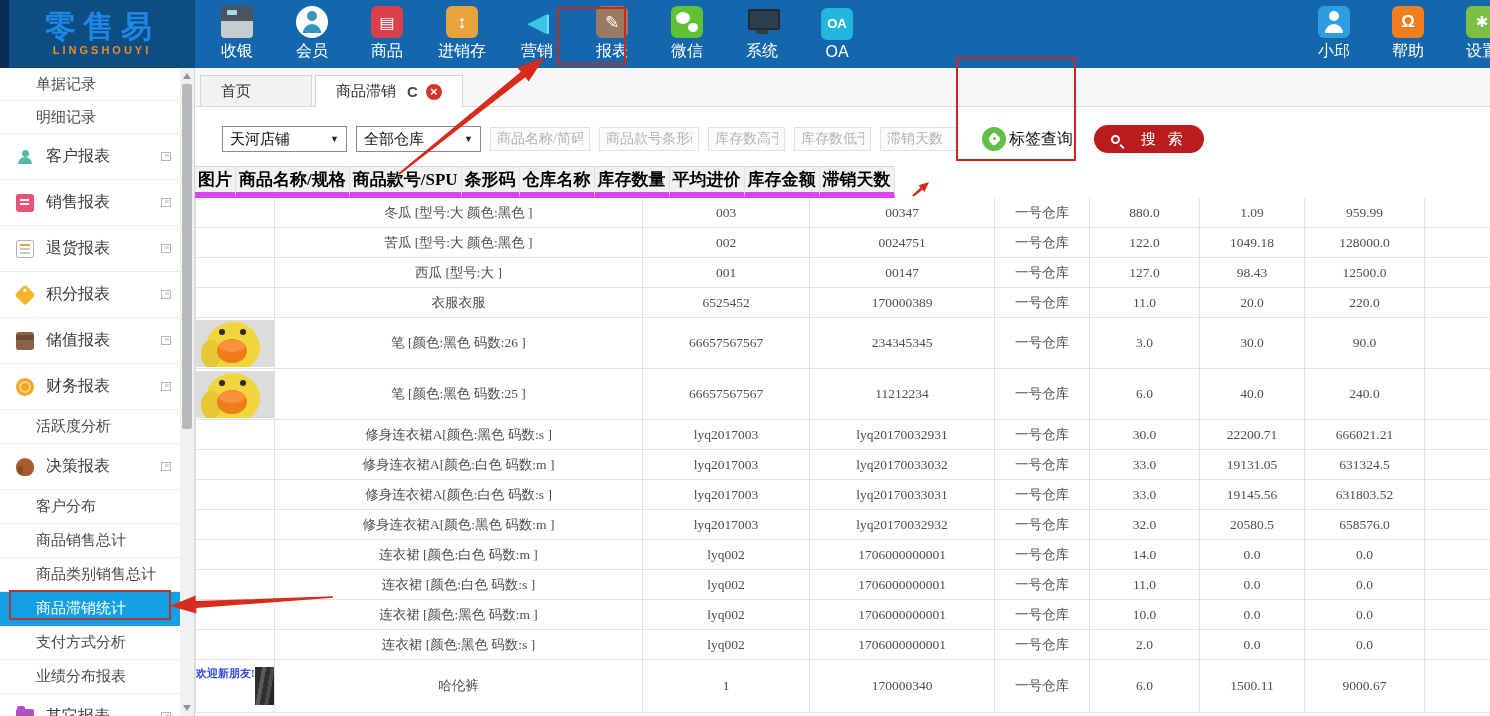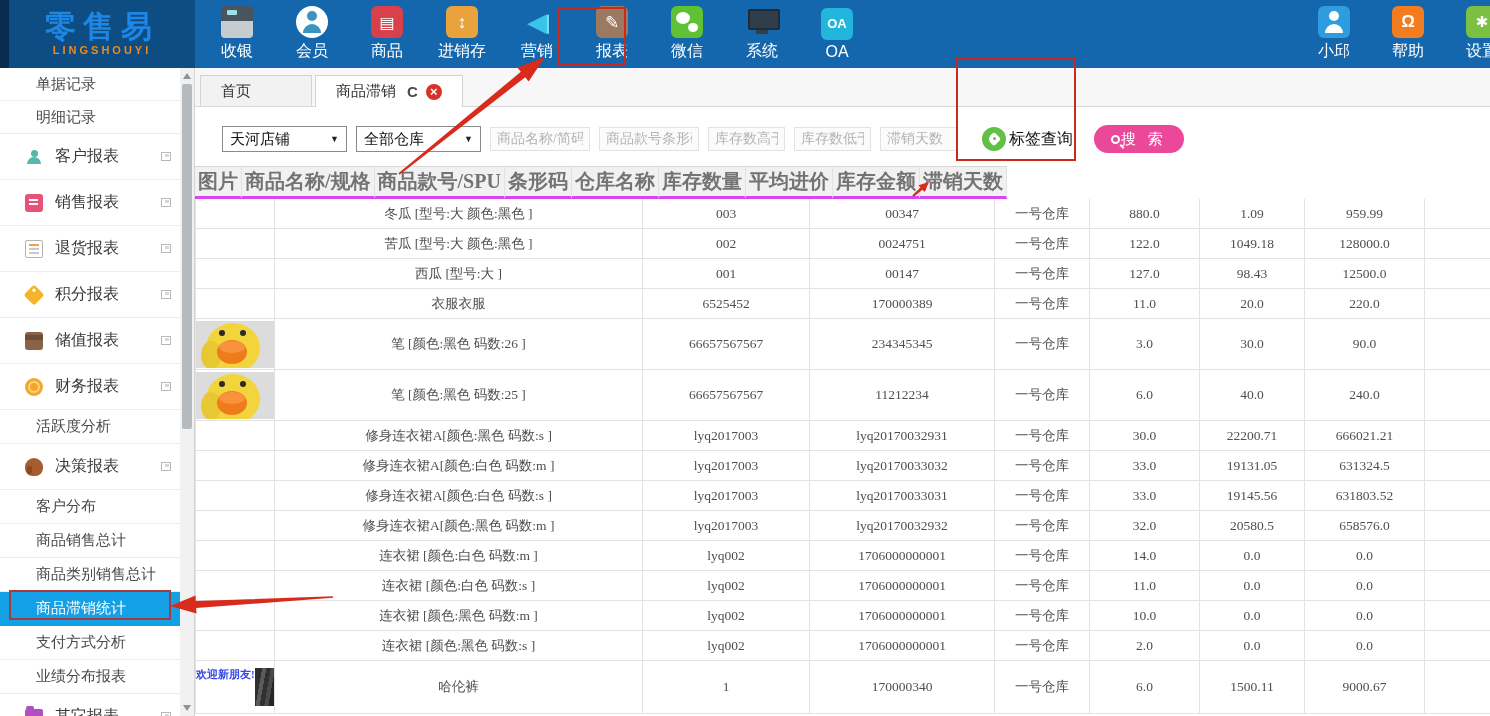--- a/index.html
+++ b/index.html
@@ -47,21 +47,21 @@
   .help-icon::before{content:"Ω";font-weight:bold;font-size:17px;}
   .settings-icon{background:#7cc043;}
   .settings-icon::before{content:"✱";font-size:15px;}
   
   .body{display:flex;height:648px;}
   .sidebar{width:195px;flex:none;position:relative;border-right:1px solid #d5d5d5;background:#fff;
            font-family:"Liberation Serif","DejaVu Serif",serif;}
   .side-list{width:181px;overflow:hidden;height:100%;}
   .side-item{display:flex;align-items:center;height:34px;padding:0 10px 0 36px;border-bottom:1px solid #ececec;
              font-size:15px;color:#4a4a4a;cursor:pointer;gap:12px;}
-  .side-item.group{height:46px;padding-left:25px;font-size:16px;color:#3a3a3a;}
+  .side-item.group{height:46px;padding-left:16px;font-size:16px;color:#3a3a3a;}
   .side-item.top{height:33px;}
   .side-item.active{background:#14a0e6;color:#fff;border-color:#14a0e6;}
   .side-label{white-space:nowrap;}
   .expand{width:10px;height:9px;border:1px solid #b8b8b8;background:#fff;margin-left:auto;position:relative;flex:none;}
   .expand::after{content:"";position:absolute;right:1px;top:1px;width:4px;height:3px;background:#d8d8d8;}
   
   .sicon{width:18px;height:18px;position:relative;flex:none;}
   .customer-icon{color:#54b8ab;}
   .customer-icon::before{content:"";position:absolute;width:7px;height:7px;border-radius:50%;background:currentColor;top:2px;left:6px;}
   .customer-icon::after{content:"";position:absolute;width:14px;height:7px;border-radius:7px 7px 0 0;background:currentColor;bottom:2px;left:2px;}
@@ -100,35 +100,35 @@
            justify-content:space-between;padding:0 7px;font-size:15px;color:#111;cursor:pointer;flex:none;}
   .fselect .arr{font-size:9px;color:#222;}
   .finput{height:24px;border:1px solid #e2e2e2;background:#fbfbfb;padding:0 6px;font-size:14px;color:#333;
           font-family:"Liberation Serif","DejaVu Serif",serif;flex:none;}
   .finput::placeholder{color:#b3b3b3;}
   .w100{width:100px;} .w77{width:77px;}
   .tagbtn{display:flex;align-items:center;gap:3px;font-size:16px;color:#111;margin-left:16px;cursor:pointer;flex:none;}
   .tagicon{width:24px;height:24px;border-radius:50%;background:#62bf47;position:relative;flex:none;}
   .tagicon::before{content:"";position:absolute;width:10px;height:10px;background:#fff;border-radius:2px 2px 2px 5px;transform:rotate(45deg);top:7px;left:7px;}
   .tagicon::after{content:"";position:absolute;width:3px;height:3px;background:#62bf47;border-radius:50%;top:10px;left:11px;}
-  .searchbtn{height:28px;padding:0 17px;border-radius:15px;background:#ec4899;color:#fff;display:flex;align-items:center;
-             gap:1px;font-size:15px;margin-left:12px;border:none;cursor:pointer;letter-spacing:4px;
+  .searchbtn{height:28px;padding:0 17px;border-radius:15px;background:#b91c1c;color:#fff;display:flex;align-items:center;
+             gap:21px;font-size:15px;margin-left:12px;border:none;cursor:pointer;letter-spacing:4px;
              font-family:"Liberation Serif","DejaVu Serif",serif;flex:none;}
   .magicon{width:9px;height:9px;border:2px solid #fff;border-radius:50%;position:relative;flex:none;}
   .magicon::after{content:"";position:absolute;width:2px;height:5px;background:#fff;transform:rotate(-45deg);left:8px;top:7px;}
   
   .tablewrap{overflow:hidden;flex:1;}
   .ttable{width:1330px;}
   .trow{display:flex;min-height:30px;align-items:stretch;}
   .trow.tall{min-height:51px;}
   .trow.xtall{min-height:53px;}
   .cell{border-right:1px solid #e2e2e2;border-bottom:1px solid #e2e2e2;display:flex;align-items:center;
         justify-content:center;font-size:13.5px;color:#4f4f4f;padding:1px 3px;overflow:hidden;white-space:nowrap;}
-  .thead .cell{background:#f1f1f1;border-top:1px solid #d7d7d7;border-bottom:3px solid #d946ef;
-               font-weight:bold;font-size:20px;color:#737373;}
+  .thead .cell{background:#f1f1f1;border-top:1px solid #d7d7d7;border-bottom:6px solid #d946ef;
+               font-weight:bold;font-size:17px;color:#000000;}
   .c0{width:80px;flex:none;border-left:1px solid #e2e2e2;}
   .c1{width:368px;flex:none;}
   .c2{width:167px;flex:none;}
   .c3{width:185px;flex:none;}
   .c4{width:95px;flex:none;}
   .c5{width:110px;flex:none;}
   .c6{width:105px;flex:none;}
   .c7{width:120px;flex:none;}
   .c8{width:100px;flex:none;}
   .imgbox{display:block;line-height:0;}

